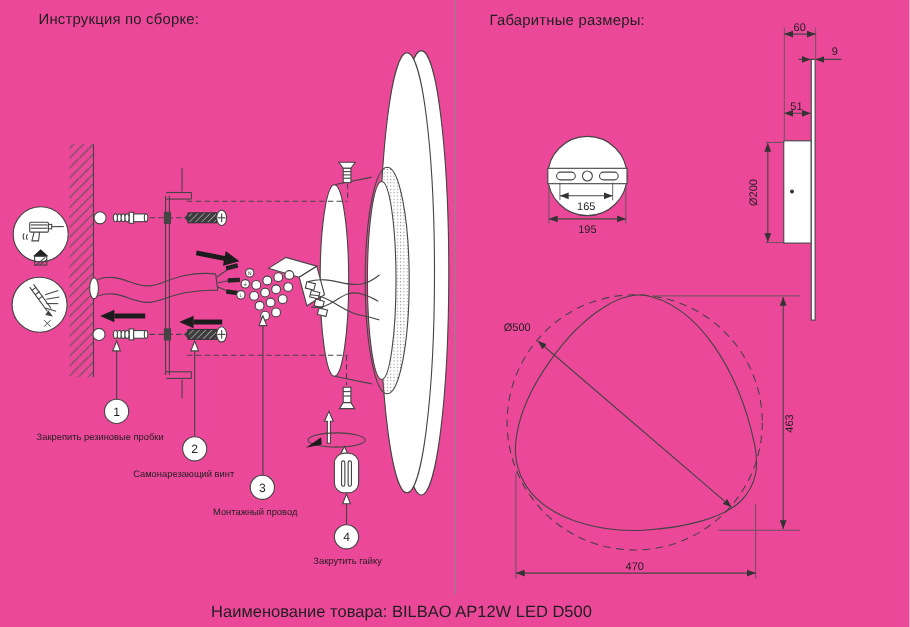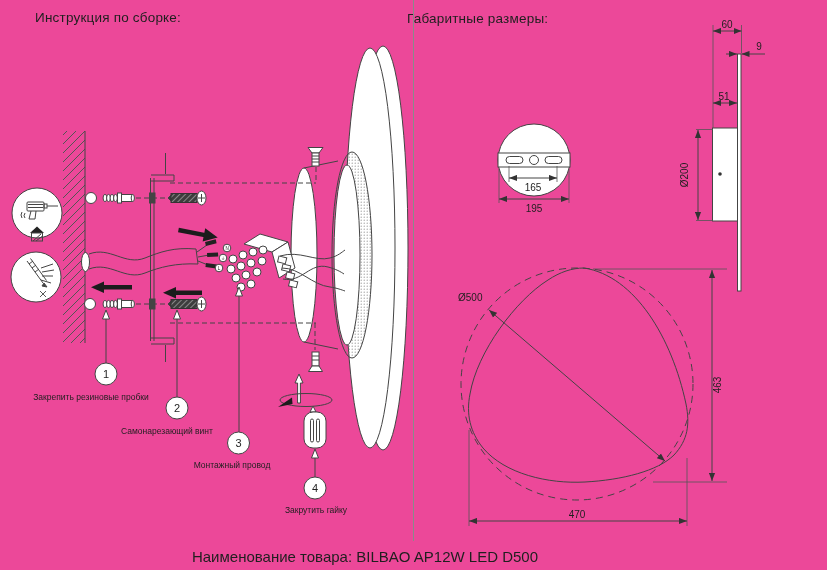--- a/index.html
+++ b/index.html
@@ -1,21 +1,21 @@
 <!DOCTYPE html>
 <html><head>
 <meta charset="utf-8">
 <style>
   html,body{margin:0;padding:0;background:#fff;}
   .sheet{position:relative;width:827px;height:570px;background:#ec4899;overflow:hidden;
          font-family:"Liberation Sans",sans-serif;color:#222;text-decoration:underline;}
   .divider{position:absolute;left:413px;top:0;width:1px;height:541px;background:#8a8a8a;}
   .panel-title{position:absolute;font-size:13.5px;color:#1f1f1f;letter-spacing:.2px;}
   .panel-title.left{left:35px;top:10px;}
-  .panel-title.right{left:407px;top:11px;}
+  .panel-title.right{left:445px;top:11px;}
   .product{position:absolute;left:120px;top:548px;width:490px;text-align:center;
            font-size:15px;color:#1f1f1f;}
   svg.art{position:absolute;left:0;top:0;}
   svg text{font-family:"Liberation Sans",sans-serif;fill:#1f1f1f;}
   .dim-num{font-size:10px;}
   .step-num{font-size:11px;}
   .step-label{font-size:8.5px;}
   .tlabel{font-size:4.5px;}
 </style>
 </head>

